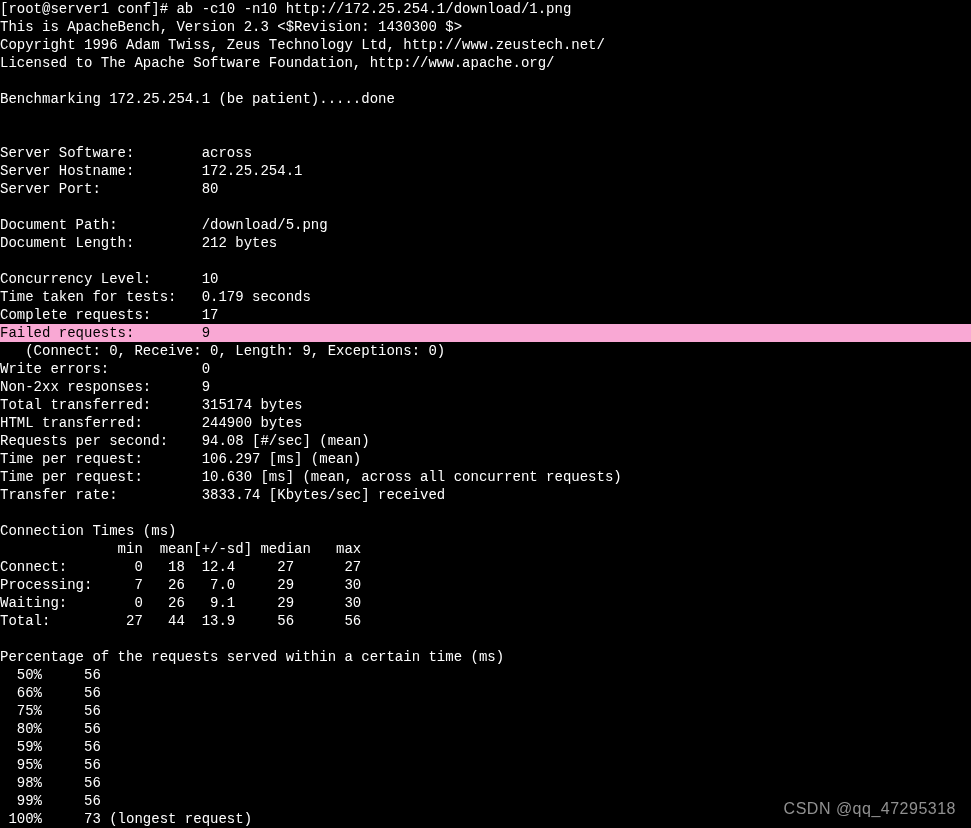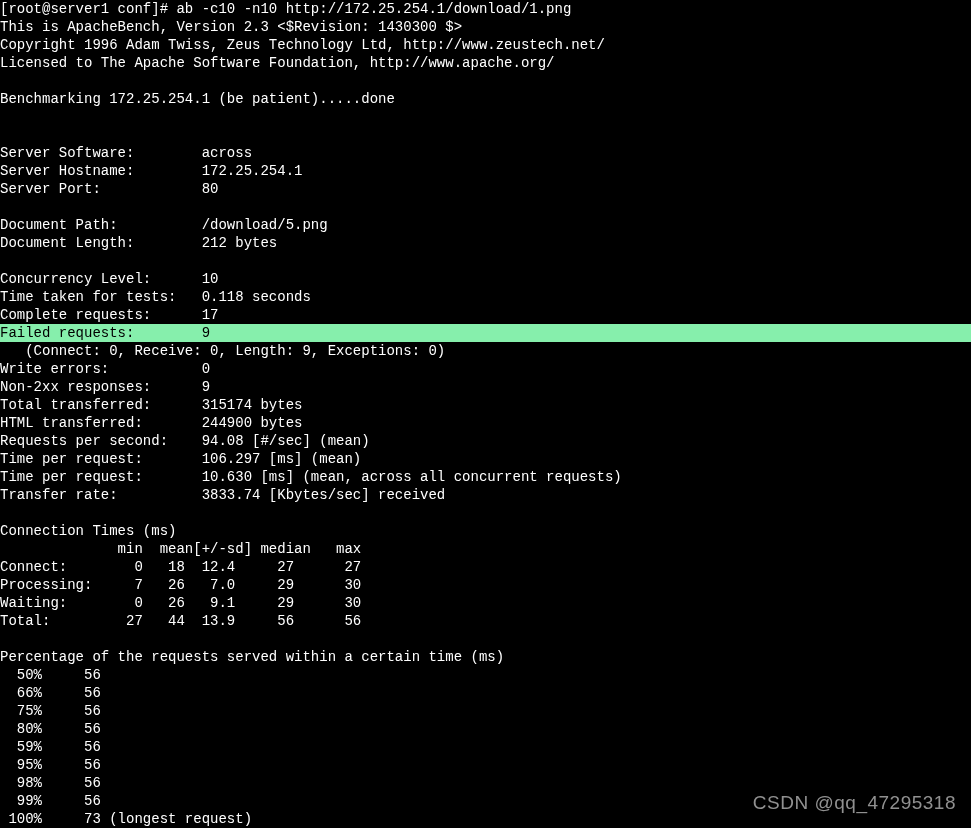--- a/index.html
+++ b/index.html
@@ -14,36 +14,36 @@
     height: 828px;
     overflow: hidden;
   }
   pre {
     margin: 0;
     padding: 0;
     font-family: inherit;
     white-space: pre;
   }
   .highlight {
-    background: #86efac;
+    background: #f9a8d4;
     color: #000;
     display: block;
     width: 100%;
   }
   .highlight-line {
     display: inline-block;
     width: 100%;
   }
   #watermark {
     position: absolute;
     right: 15px;
-    bottom: 16px;
+    bottom: 10px;
     color: #aaa;
     font-family: Arial, sans-serif;
-    font-size: 19px;
+    font-size: 16px;
     letter-spacing: 0.5px;
     opacity: 0.85;
     pointer-events: none;
   }
 </style>
 </head>
 <body>
 
 <pre><span>[root@server1 conf]# ab -c10 -n10 http://172.25.254.1/download/1.png</span>
 <span>This is ApacheBench, Version 2.3 &lt;$Revision: 1430300 $&gt;</span>
@@ -54,21 +54,21 @@
 
 
 <span>Server Software:        across</span>
 <span>Server Hostname:        172.25.254.1</span>
 <span>Server Port:            80</span>
 
 <span>Document Path:          /download/5.png</span>
 <span>Document Length:        212 bytes</span>
 
 <span>Concurrency Level:      10</span>
-<span>Time taken for tests:   0.118 seconds</span>
+<span>Time taken for tests:   0.179 seconds</span>
 <span>Complete requests:      17</span>
 <span class="highlight"><span class="highlight-line">Failed requests:        9</span></span><span>   (Connect: 0, Receive: 0, Length: 9, Exceptions: 0)</span>
 <span>Write errors:           0</span>
 <span>Non-2xx responses:      9</span>
 <span>Total transferred:      315174 bytes</span>
 <span>HTML transferred:       244900 bytes</span>
 <span>Requests per second:    94.08 [#/sec] (mean)</span>
 <span>Time per request:       106.297 [ms] (mean)</span>
 <span>Time per request:       10.630 [ms] (mean, across all concurrent requests)</span>
 <span>Transfer rate:          3833.74 [Kbytes/sec] received</span>

